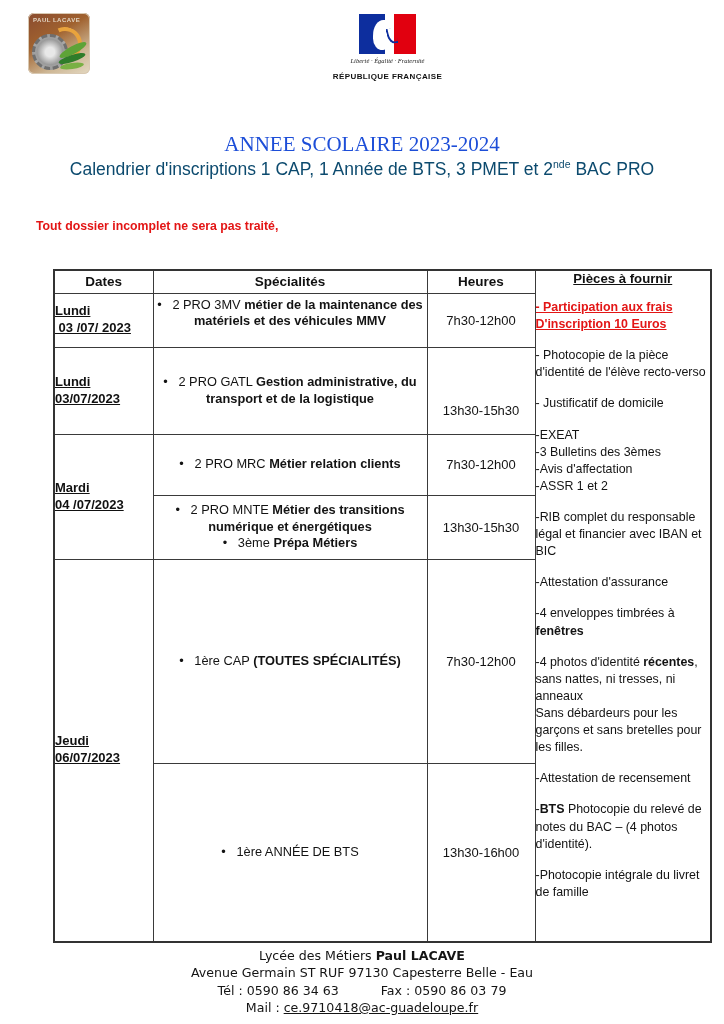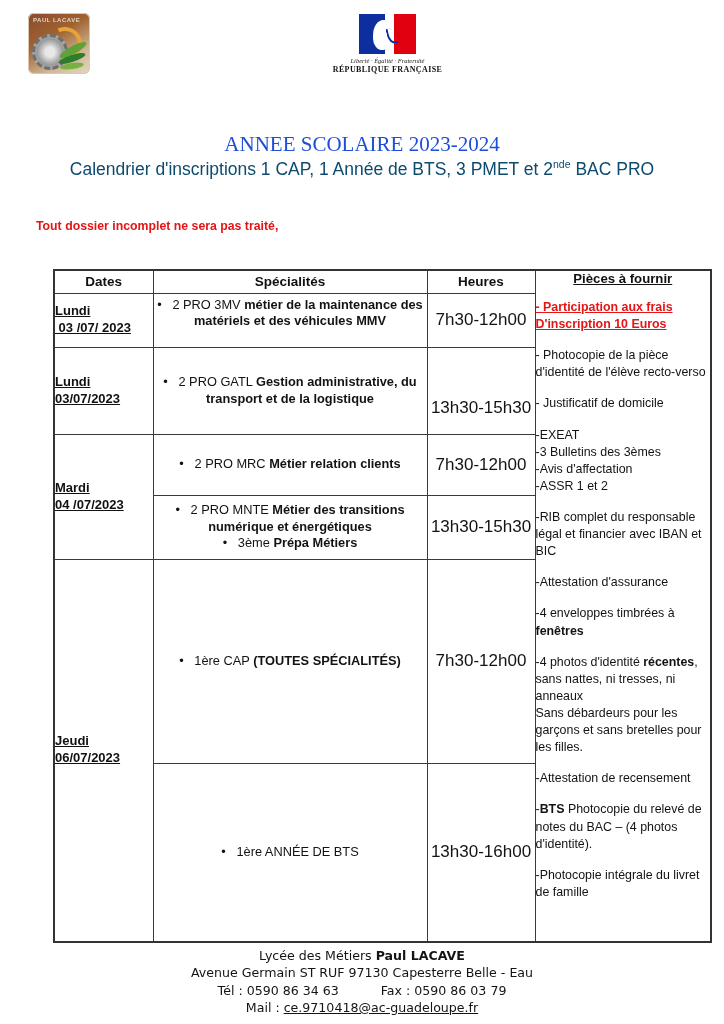--- a/index.html
+++ b/index.html
@@ -25,21 +25,21 @@
   .logo-gov{position:absolute;left:330px;top:14px;width:115px;text-align:center;}
   .gov-flag{width:58px;height:40px;margin:0 auto;display:flex;box-shadow:0 0 0 1px #fff;}
   .gov-blue{position:relative;width:45%;background:#0d2e9e;overflow:hidden;}
   .gov-face{position:absolute;right:-6px;top:6px;width:18px;height:30px;background:#ffffff;
             border-radius:60% 40% 45% 55%/55% 45% 60% 40%;}
   .gov-white{position:relative;width:17%;background:#ffffff;}
   .gov-wave{position:absolute;left:2px;top:14px;width:8px;height:14px;border-left:2px solid #0d2e9e;
             border-bottom:2px solid #0d2e9e;border-radius:0 0 0 70%;transform:rotate(-12deg);}
   .gov-red{width:38%;background:#e1000f;}
   .gov-motto{margin-top:3px;font-size:6.5px;font-style:italic;font-family:"Liberation Serif","DejaVu Serif",serif;color:#222;}
-  .gov-name{margin-top:1px;font-size:8px;font-weight:bold;font-family:Liberation Serif, serif;
+  .gov-name{margin-top:8px;font-size:8px;font-weight:bold;font-family:Liberation Sans, sans-serif;
             letter-spacing:.4px;color:#111;}
 
   .logo-lycee{position:absolute;left:612px;top:22px;width:104px;}
   .lm-row{display:flex;align-items:center;}
   .lm-swoosh{flex:0 0 auto;}
   .lm-text{font-size:12.5px;line-height:1.02;color:#1b2f70;font-weight:500;}
   .lm-rule{margin-top:2px;border-top:1px solid #8b97c0;width:96px;}
   .lm-sub{margin-top:1px;font-size:5.5px;color:#5a6ea0;text-align:center;width:96px;}
 
   
@@ -54,21 +54,21 @@
   
   .cal-table{position:absolute;left:53px;top:269px;width:657px;border-collapse:collapse;table-layout:fixed;}
   .cal-table td,.cal-table th{border:1.5px solid #3a3a3a;padding:0;overflow:hidden;}
   .cal-table{border:2px solid #333;}
   .head-row th{font-size:13.5px;font-weight:bold;text-align:center;vertical-align:middle;color:#111;}
   .date-cell{text-align:left;font-weight:bold;font-size:13px;vertical-align:middle;line-height:1.3;color:#111;}
   .date-cell div{text-decoration:underline;}
   .spec-cell{text-align:center;font-size:12.8px;vertical-align:middle;padding:2px 8px;line-height:1.3;color:#131313;}
   .spec-cell.top{vertical-align:top;padding-top:3px;}
   .spec-cell .b{font-weight:bold;}
-  .time-cell{text-align:center;font-size:17px;vertical-align:middle;color:#131313;}
+  .time-cell{text-align:center;font-size:13px;vertical-align:middle;color:#131313;}
   .time-cell.bottom{vertical-align:bottom;padding-bottom:16px;}
   .pieces-cell{vertical-align:top;padding:4px 7px 4px 9px;font-size:12.4px;color:#131313;}
   .pieces-header{text-align:center;font-weight:bold;font-size:13.2px;text-decoration:underline;
                  margin-bottom:13px;color:#111;}
   .piece{line-height:1.38;margin-bottom:14px;white-space:pre-line;}
   .piece.tight{margin-bottom:0;}
   .piece.red{color:#e31515;font-weight:bold;text-decoration:underline;}
   .piece .b{font-weight:bold;}
 
   

